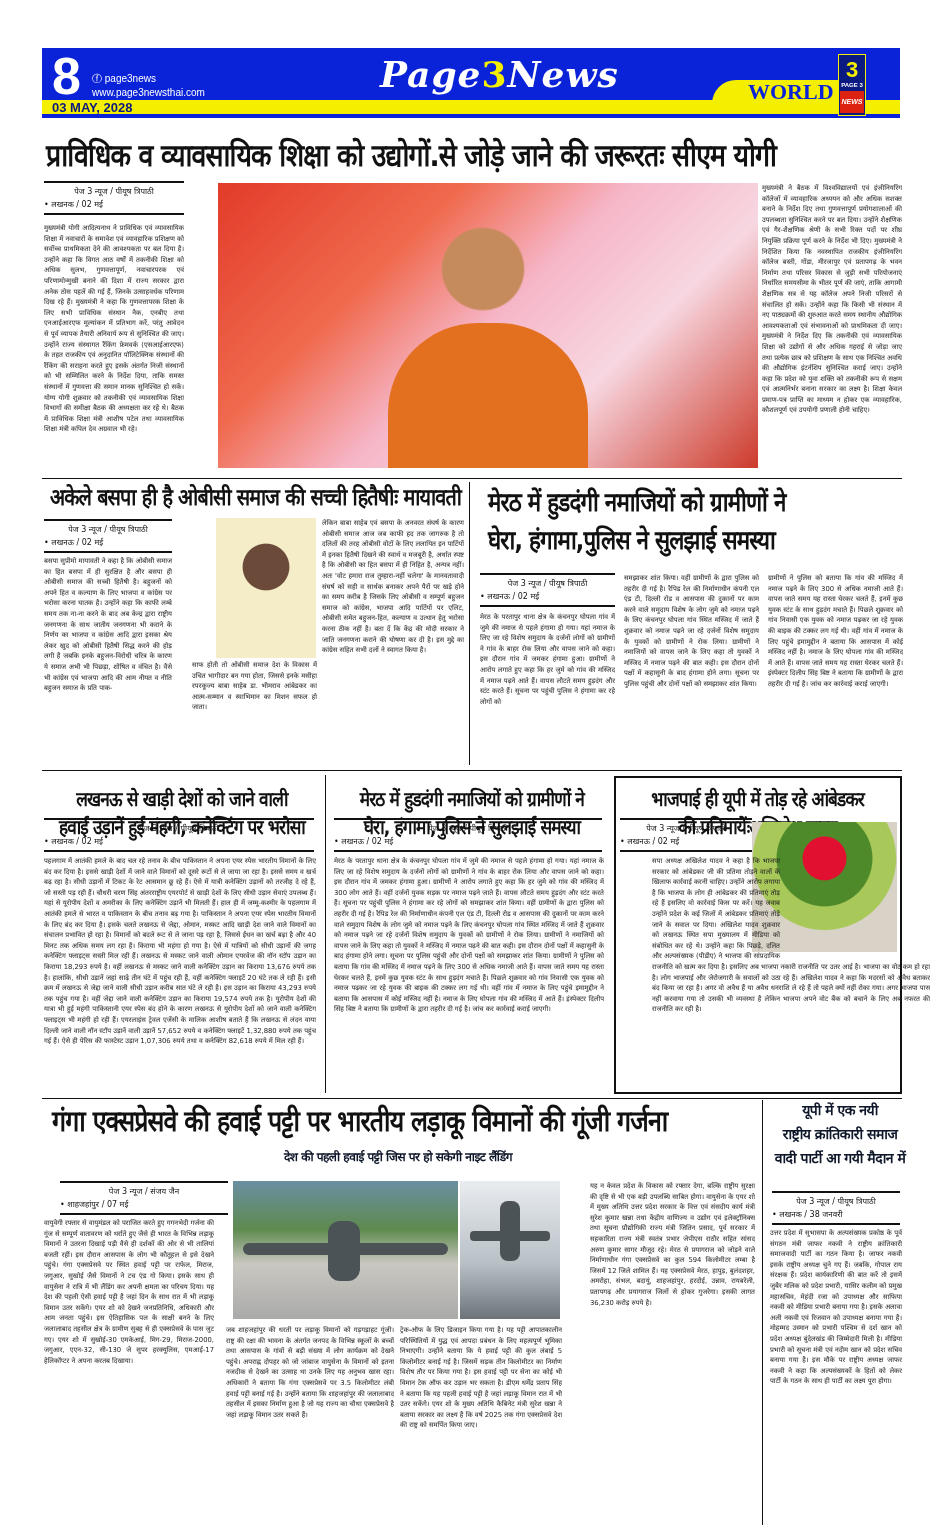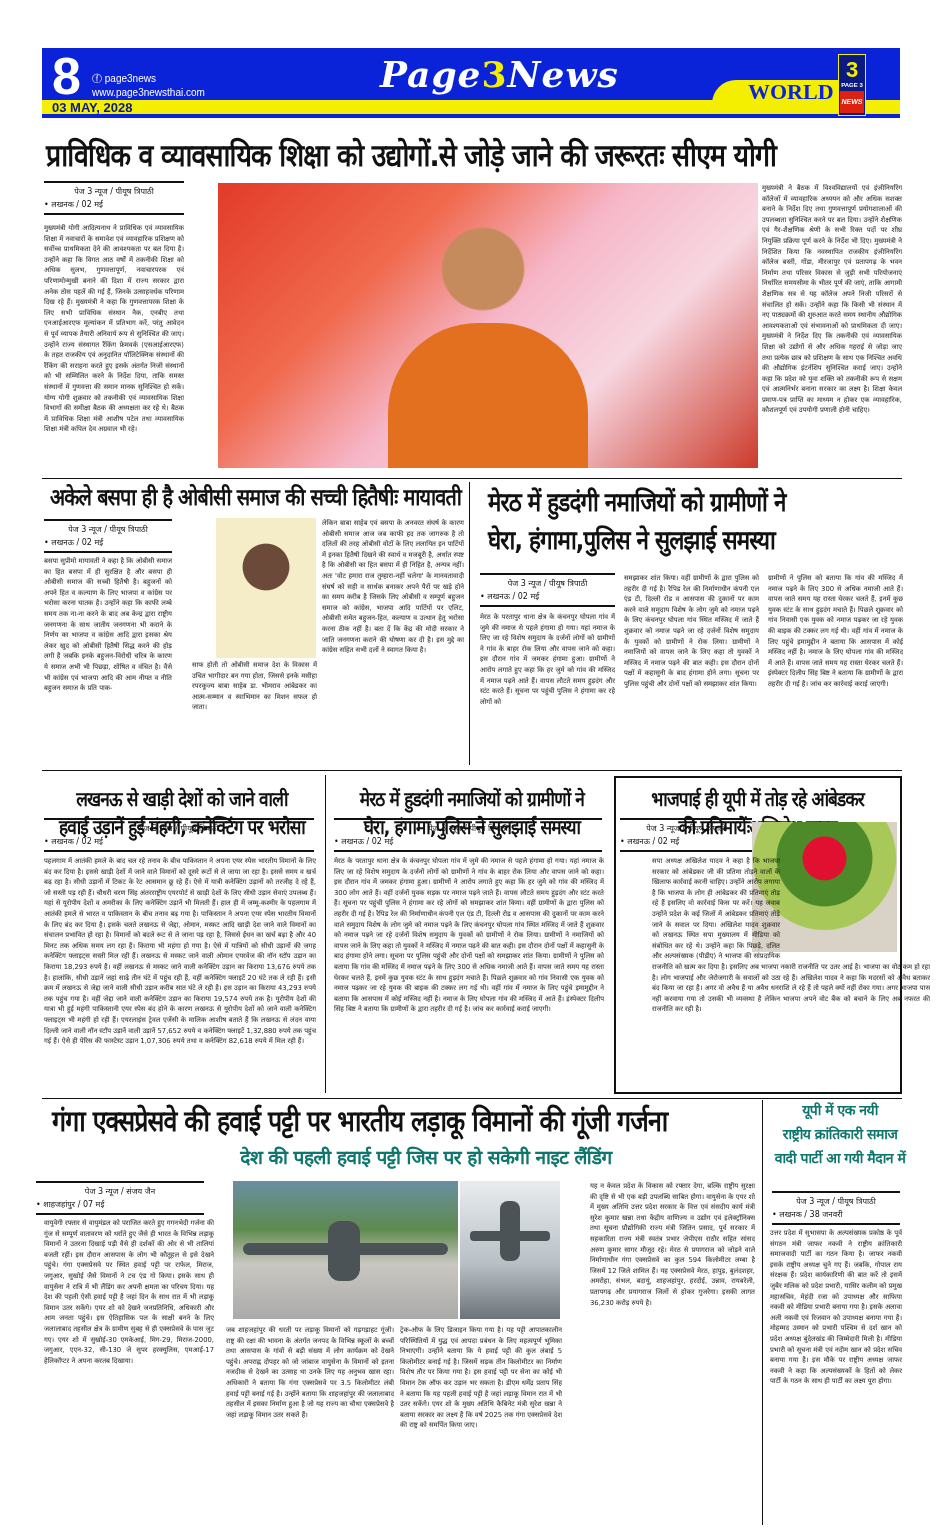--- a/index.html
+++ b/index.html
@@ -15,21 +15,21 @@
 .logo{left:380px;top:54px;font:bold italic 36px/40px "DejaVu Serif",serif;color:#fff;letter-spacing:1px}
 .logo .three{color:#f4ee00;font-style:normal}
 .world{left:748px;top:80px;font:bold 22px/24px "Liberation Serif",serif;color:#0a23d8}
 .badge{left:838px;top:54px;width:28px;height:62px;background:#0a1a80;border:1px solid #f4ee00;text-align:center;color:#f4ee00;font:bold 22px/22px "Liberation Sans",sans-serif;padding-top:4px}
 .badge small{display:block;font-size:6px;line-height:8px;color:#fff}
 .badge em{display:block;font-size:7px;color:#fff;background:#d21;margin:2px 1px;font-style:italic}
 
 .h1{font:bold 31px/36px "DejaVu Sans",sans-serif;color:#111;letter-spacing:-1px;transform:scaleX(0.86);transform-origin:left top;white-space:nowrap}
 .h2{font:bold 23px/30px "DejaVu Sans",sans-serif;color:#111;letter-spacing:-1px;transform:scaleX(0.86);transform-origin:left top;white-space:nowrap}
 .h3{font:bold 20px/28px "DejaVu Sans",sans-serif;color:#111;letter-spacing:-1px;transform:scaleX(0.86);transform-origin:left top;text-align:center}
-.h4{font:bold 14px/24px "DejaVu Sans",sans-serif;color:#0f766e;text-align:center;letter-spacing:-0.5px}
+.h4{font:bold 14px/24px "DejaVu Sans",sans-serif;color:#0f172a;text-align:center;letter-spacing:-0.5px}
 .byline{border-top:2px solid #111;border-bottom:2px solid #111;font:8px/13px "DejaVu Sans",sans-serif;padding:2px 0}
 .byline .who{text-align:center;display:block}
 .byline .where::before{content:"• "}
 .body{font:6.8px/10.6px "DejaVu Sans",sans-serif;color:#222;text-align:justify;overflow:hidden}
 .rule{background:#111}
 .photo-yogi{background:linear-gradient(135deg,#e23b2a 0%,#f06a4e 30%,#f6b6c8 50%,#f7d7e1 70%,#cc3a2a 100%)}
 .photo-maya{background:radial-gradient(circle at 50% 35%,#6b4a3a 0 22%,#f5ecc8 23% 100%)}
 .photo-akh{background:radial-gradient(circle at 50% 28%,#e11030 0 18%,#4e8a2a 19% 40%,#a8c95a 41% 60%,#d9d2c6 61% 100%)}
 .photo-jet1{background:linear-gradient(180deg,#6a8fa2 0%,#5e8a4e 35%,#c9c7c0 60%,#aaa 100%)}
 .photo-jet2{background:linear-gradient(180deg,#e9ecef 0%,#b8c0c6 60%,#6d7479 100%)}
@@ -114,22 +114,22 @@
   <span class="who">पेज 3 न्यूज /  पीयूष त्रिपाठी</span><span class="where">लखनऊ  /  02 मई</span>
 </div>
 <div class="abs photo-akh" style="left:752px;top:822px;width:145px;height:130px"></div>
 <div class="abs body" style="left:652px;top:856px;width:278px;height:235px;shape-outside:inset(0 0 0 0)">
   <div style="float:right;width:150px;height:105px"></div>
   <span>सपा अध्यक्ष अखिलेश यादव ने कहा है कि भाजपा सरकार को आंबेडकर जी की प्रतिमा तोड़ने वालों के खिलाफ कार्रवाई करनी चाहिए। उन्होंने आरोप लगाया है कि भाजपा के लोग ही आंबेडकर की प्रतिमाएं तोड़ रहे हैं इसलिए वो कार्रवाई किस पर करें। यह जवाब उन्होंने प्रदेश के कई जिलों में आंबेडकर प्रतिमाएं तोड़े जाने के सवाल पर दिया। अखिलेश यादव शुक्रवार को लखनऊ स्थित सपा मुख्यालय में मीडिया को संबोधित कर रहे थे। उन्होंने कहा कि पिछड़े, दलित और अल्पसंख्यक (पीडीए) ने भाजपा की सांप्रदायिक राजनीति को खत्म कर दिया है। इसलिए अब भाजपा नकारी राजनीति पर उतर आई है। भाजपा का वोट कम हो रहा है। लोग भाजपाई और जेरोजगारी के सवालों को उठा रहे हैं। अखिलेश यादव ने कहा कि मदरसों को अवैध बताकर बंद किया जा रहा है। अगर वो अवैध हैं या अवैध धनराशि ले रहे हैं तो पहले क्यों नहीं रोका गया। अगर भाजपा पास नहीं करवाया गया तो उसकी भी व्यवस्था है लेकिन भाजपा अपने वोट बैंक को बचाने के लिए अब नफरत की राजनीति कर रही है।</span>
 </div>
 
 <div class="abs rule" style="left:42px;top:1098px;width:860px;height:1px"></div>
 <div class="abs h2" style="left:52px;top:1103px;width:820px;font-size:29px;line-height:36px">गंगा एक्सप्रेसवे की हवाई पट्टी पर भारतीय लड़ाकू विमानों की गूंजी गर्जना</div>
-<div class="abs h4" style="left:56px;top:1145px;width:740px;font-size:19px">देश की पहली हवाई पट्टी जिस पर हो सकेगी नाइट लैंडिंग</div>
-<div class="abs byline" style="left:36px;top:1181px;width:168px">
+<div class="abs h4" style="left:28px;top:1145px;width:740px;font-size:12px">देश की पहली हवाई पट्टी जिस पर हो सकेगी नाइट लैंडिंग</div>
+<div class="abs byline" style="left:60px;top:1181px;width:168px">
   <span class="who">पेज 3 न्यूज /  संजय जैन</span><span class="where">शाहजहांपुर  /  07 मई</span>
 </div>
 <div class="abs body" style="left:44px;top:1218px;width:170px;height:305px">वायुवेगी रफ्तार से वायुमंडल को पराजित करते हुए गगनभेदी गर्जना की गूंज से सम्पूर्ण वातावरण को थर्राते हुए जैसे ही भारत के विभिन्न लड़ाकू विमानों ने उतरना दिखाई पड़ी वैसे ही दर्शकों की ओर से भी तालियां बजती रहीं। इस दौरान आसपास के लोग भी कौतूहल से इसे देखने पहुंचे। गंगा एक्सप्रेसवे पर स्थित हवाई पट्टी पर राफेल, मिराज, जगुआर, सुखोई जैसे विमानों ने टच एंड गो किया। इसके साथ ही वायुसेना ने रात्रि में भी लैंडिंग कर अपनी क्षमता का परिचय दिया। यह देश की पहली ऐसी हवाई पट्टी है जहां दिन के साथ रात में भी लड़ाकू विमान उतर सकेंगे। एयर शो को देखने जनप्रतिनिधि, अधिकारी और आम जनता पहुंचे। इस ऐतिहासिक पल के साक्षी बनने के लिए जलालाबाद तहसील क्षेत्र के ग्रामीण सुबह से ही एक्सप्रेसवे के पास जुट गए। एयर शो में सुखोई-30 एमकेआई, मिग-29, मिराज-2000, जगुआर, एएन-32, सी-130 जे सुपर हरक्यूलिस, एमआई-17 हेलिकॉप्टर ने अपना करतब दिखाया।</div>
 <div class="abs photo-jet1" style="left:233px;top:1181px;width:225px;height:138px">
   <div class="jet" style="left:10px;top:62px;width:205px;height:12px;border-radius:6px"></div>
   <div class="jet" style="left:95px;top:40px;width:32px;height:60px;border-radius:12px"></div>
 </div>
 <div class="abs photo-jet2" style="left:460px;top:1181px;width:100px;height:138px">
   <div class="jet" style="left:10px;top:50px;width:80px;height:10px;border-radius:4px"></div>
   <div class="jet" style="left:40px;top:20px;width:20px;height:60px;border-radius:8px"></div>

